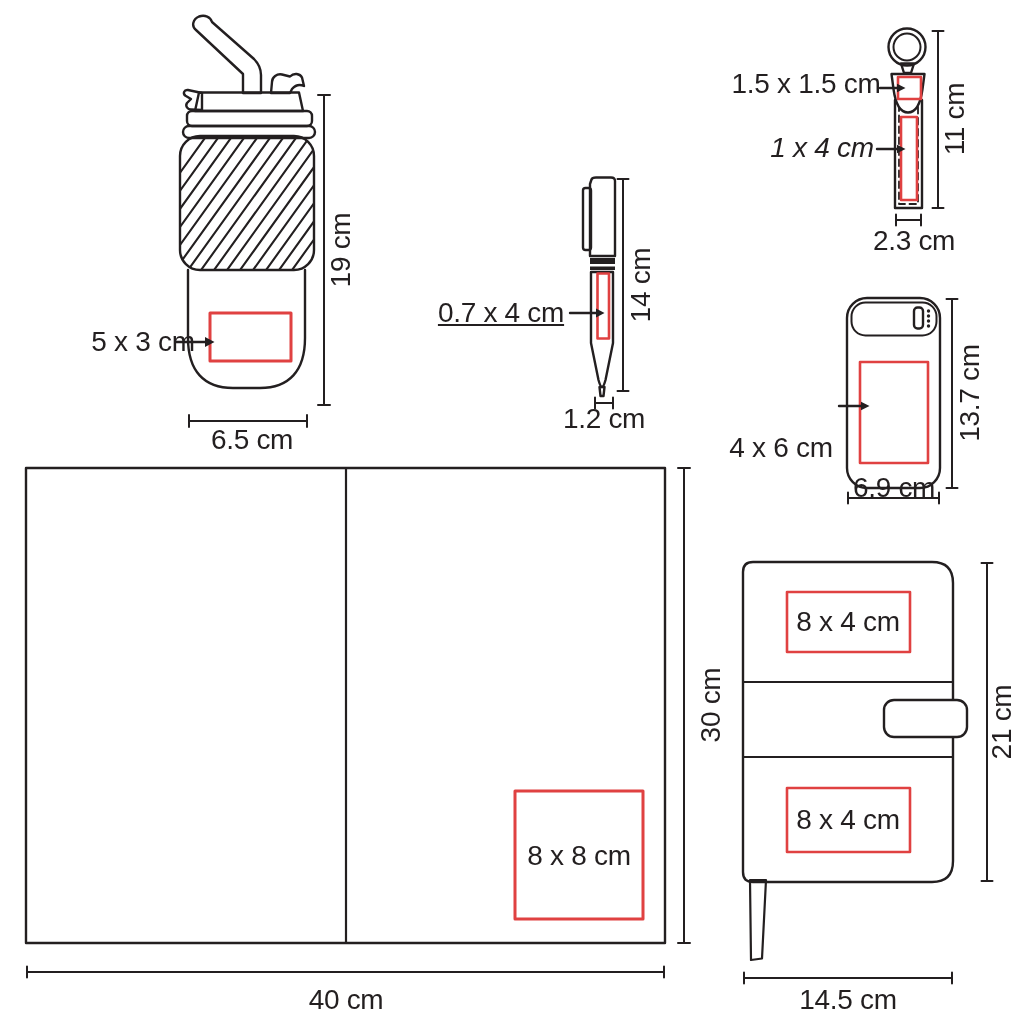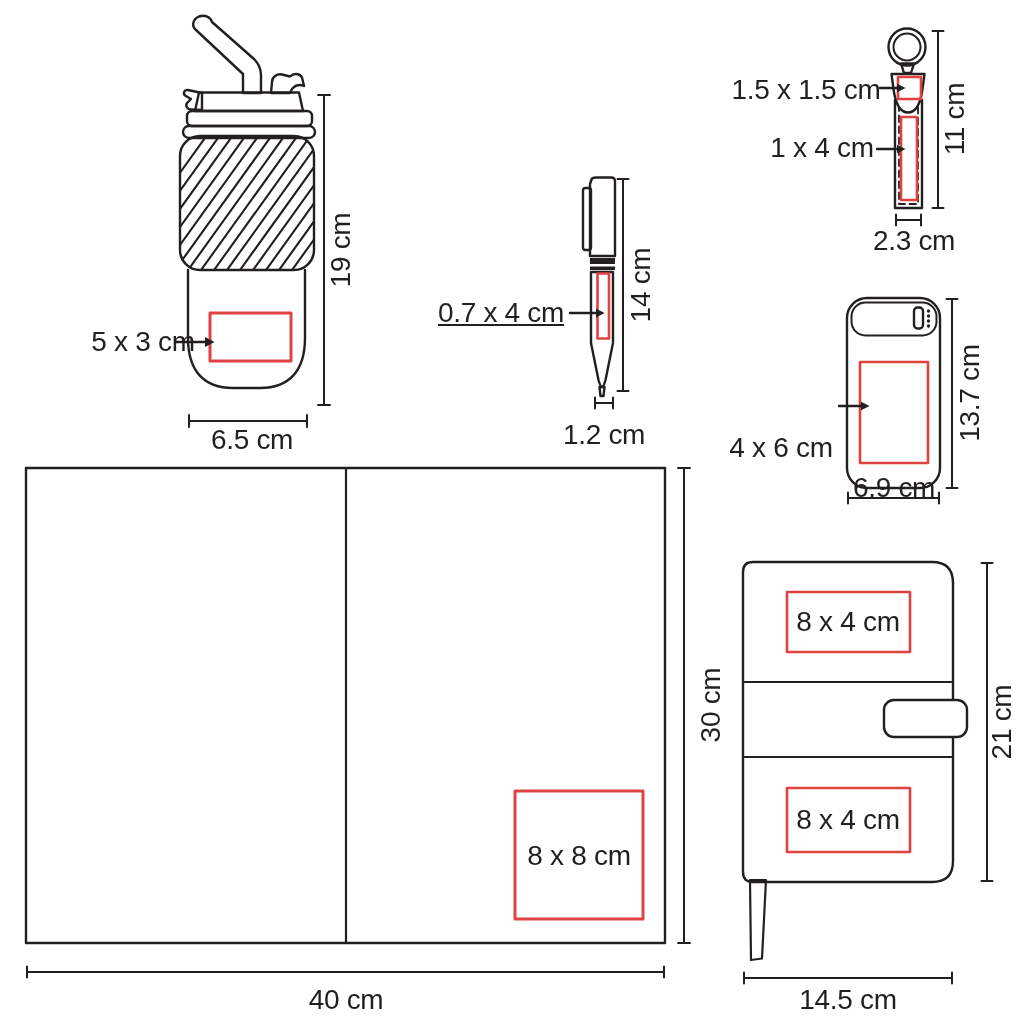--- a/index.html
+++ b/index.html
@@ -144,24 +144,24 @@
       <polygon points="861,401.8 869.5,406 861,410.2"></polygon>
     </g>
   </svg>
 
   <div class="lbl" style="left:119px;top:342px;margin-left:24px;">5 x 3 cm</div>
   <div class="lbl vert" style="left:341px;top:250px;">19 cm</div>
   <div class="lbl" style="left:252px;top:440px;">6.5 cm</div>
 
   <div class="lbl" style="left:501px;top:313px;text-decoration:underline;">0.7 x 4 cm</div>
   <div class="lbl vert" style="left:641px;top:285px;">14 cm</div>
-  <div class="lbl" style="left:604px;top:419px;margin-top:16px;">1.2 cm</div>
+  <div class="lbl" style="left:604px;top:419px;">1.2 cm</div>
 
-  <div class="lbl" style="left:806px;top:90px;">1.5 x 1.5 cm</div>
-  <div class="lbl" style="left:822px;top:148px;">1 x 4 cm</div>
+  <div class="lbl" style="left:806px;top:84px;">1.5 x 1.5 cm</div>
+  <div class="lbl" style="left:822px;top:148px;font-style:italic;">1 x 4 cm</div>
   <div class="lbl vert" style="left:955px;top:119px;">11 cm</div>
   <div class="lbl" style="left:914px;top:241px;">2.3 cm</div>
 
   <div class="lbl" style="left:781px;top:406px;margin-top:42px;">4 x 6 cm</div>
   <div class="lbl vert" style="left:970px;top:393px;">13.7 cm</div>
   <div class="lbl" style="left:894px;top:488px;">6.9 cm</div>
 
   <div class="lbl" style="left:579px;top:856px;">8 x 8 cm</div>
   <div class="lbl vert" style="left:711px;top:705px;">30 cm</div>
   <div class="lbl" style="left:346px;top:1000px;text-align:right;">40 cm</div>

